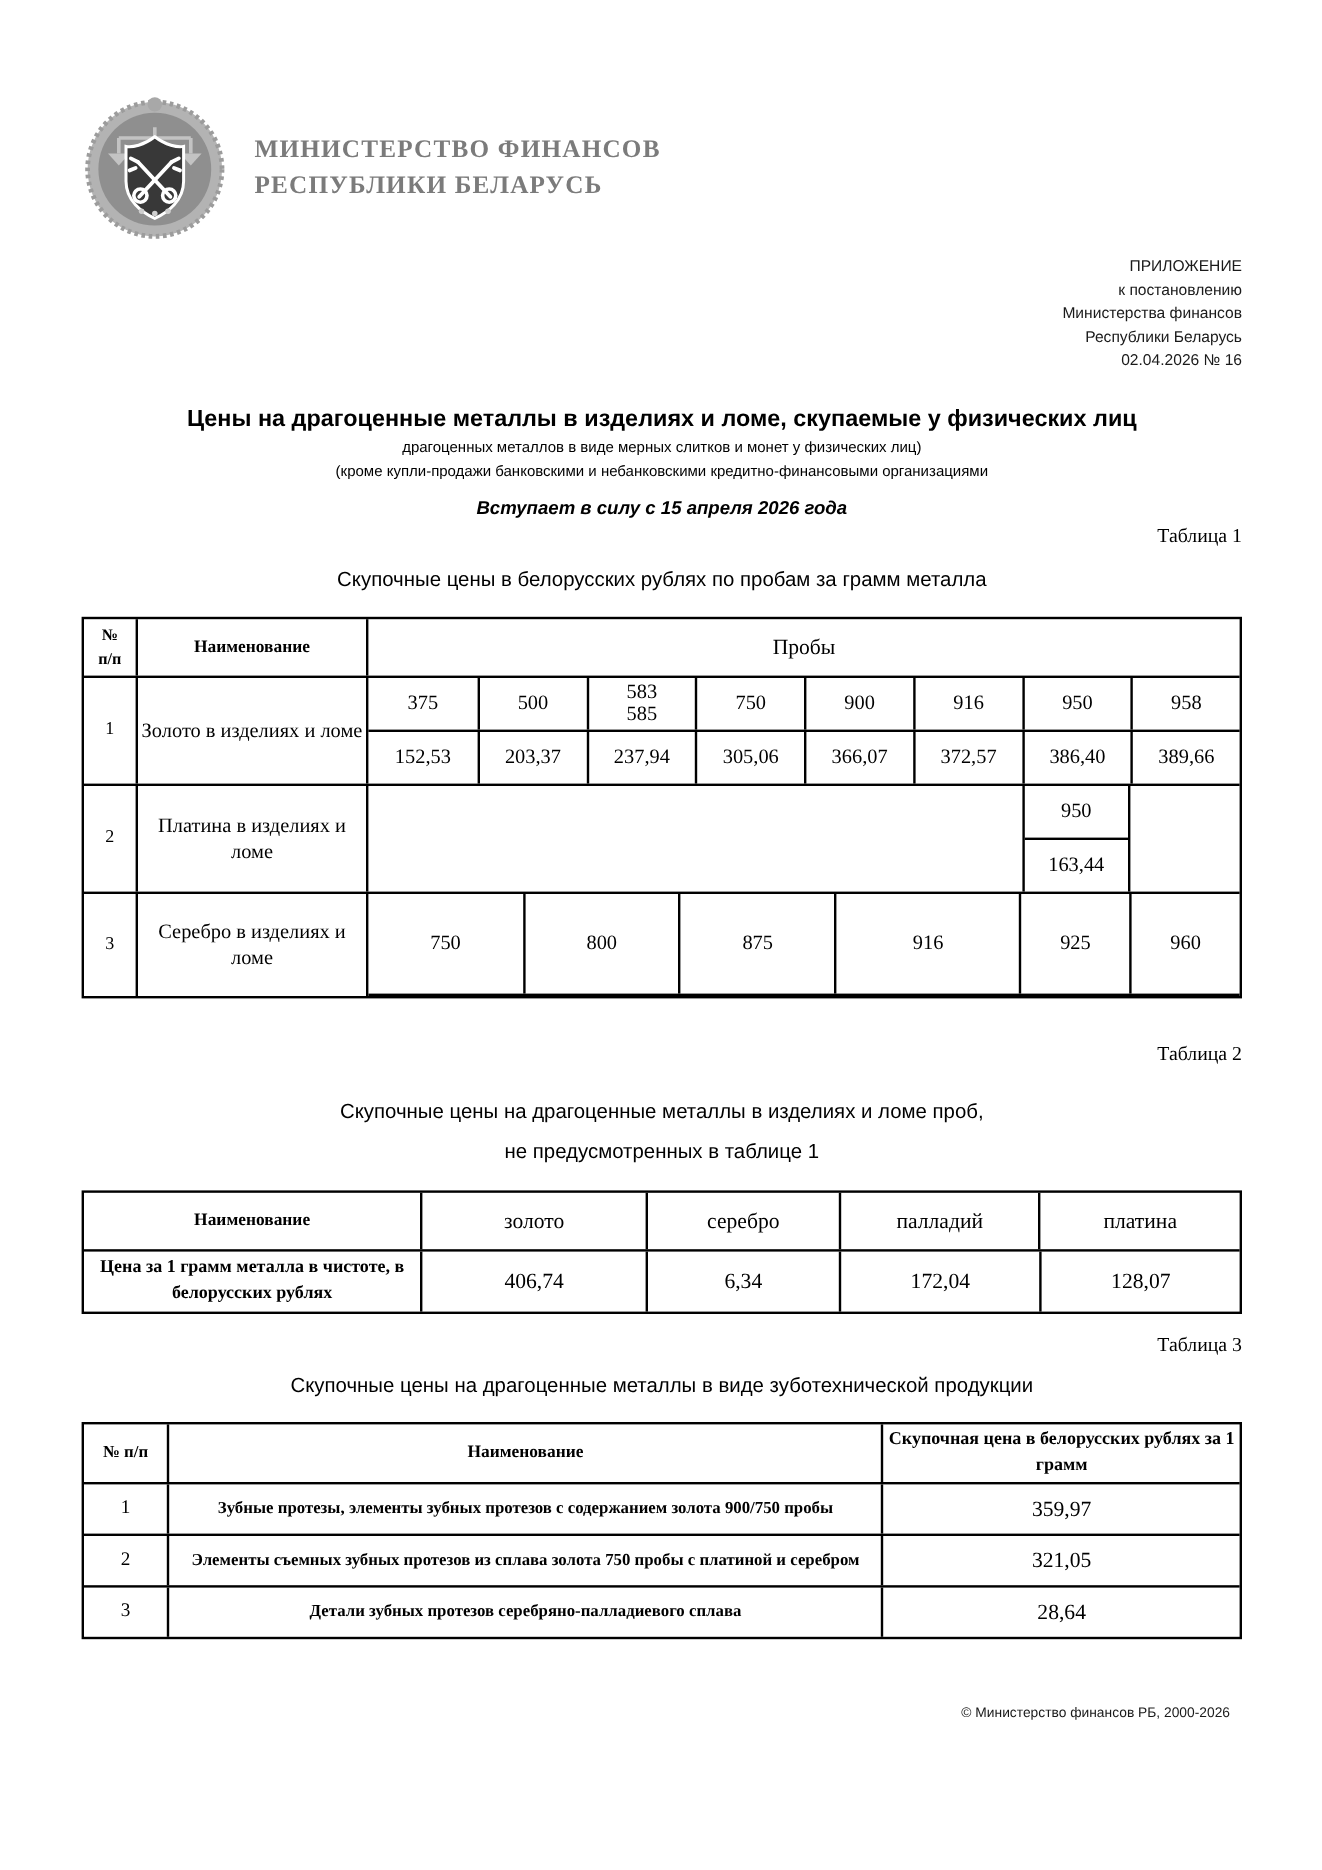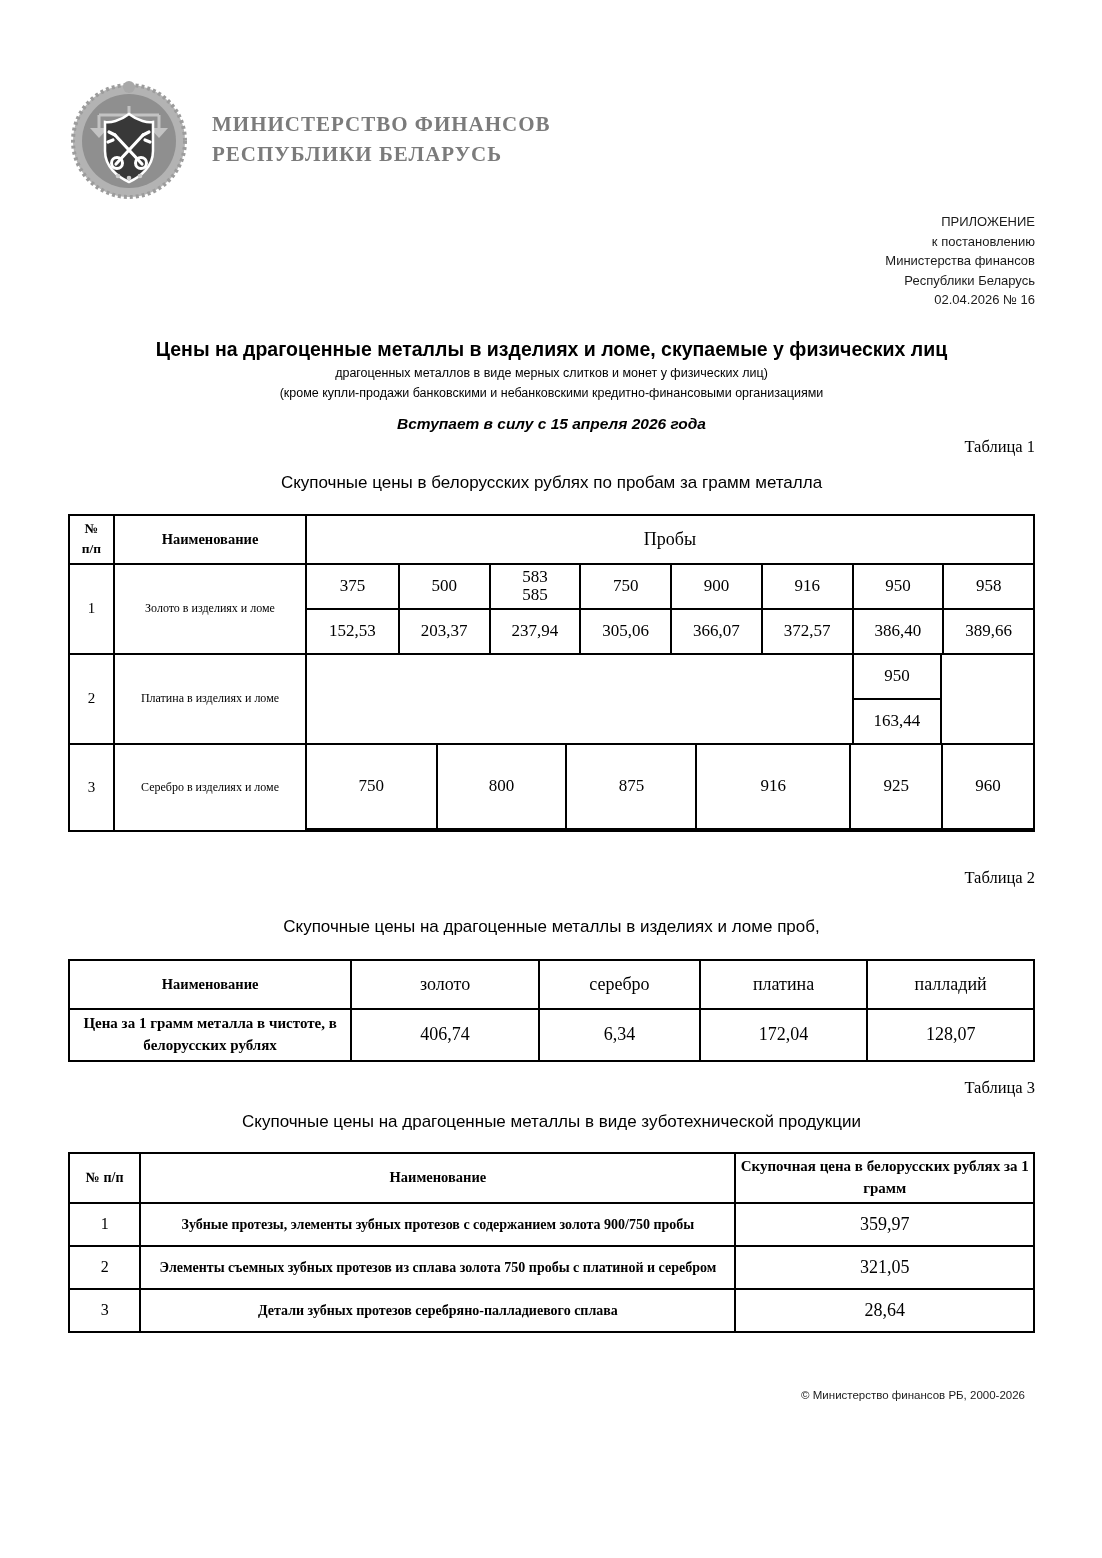--- a/index.html
+++ b/index.html
@@ -72,21 +72,21 @@
   }
   .cap1 { margin-top: 16px; }
   .cap2 { margin-top: 22px; line-height: 33px; }
   .cap3 { margin-top: 14px; }
   .pre { white-space: pre-line; }
 
   
   .t1 { margin-top: 21px; border: 2px solid #000; }
   .t1r { display: flex; }
   .t1r + .t1r { border-top: 2px solid #000; }
-  .t1 .c { display: flex; align-items: center; justify-content: center; text-align: center; border-left: 2px solid #000; font-size: 12px; line-height: 1.25; padding: 0 3px; }
+  .t1 .c { display: flex; align-items: center; justify-content: center; text-align: center; border-left: 2px solid #000; font-size: 17px; line-height: 1.25; padding: 0 3px; }
   .t1r .c:first-child { border-left: none; }
   .t1 .num { width: 43px; flex: 0 0 auto; font-size: 15px; }
   .t1 .name { width: 192px; flex: 0 0 auto; }
   .t1-head { height: 47px; }
   .t1-head .num { font-size: 13.5px; line-height: 1.45; font-weight: bold; }
   .t1-head .name { font-size: 14.5px; font-weight: bold; }
   .t1-head .probes { flex: 1; font-size: 18px; }
   .t1-body1 { height: 90px; }
   .t1-body2 { height: 90px; }
   .t1-body3 { height: 87px; }
@@ -264,29 +264,30 @@
           <div class="pc s4">925</div>
           <div class="pc s5">960</div>
         </div>
       </div>
     </div>
   </div>
 
   <div class="tbl-label lbl2">Таблица 2</div>
   <div class="tbl-caption cap2">
     <div>Скупочные цены на драгоценные металлы в изделиях и ломе проб,</div>
+    <div>не предусмотренных в таблице 1</div>
   </div>
 
   <div class="t2">
     <div class="t2r t2-head">
       <div class="cell t2c0">Наименование</div>
       <div class="cell t2c1 metal">золото</div>
       <div class="cell t2c2 metal">серебро</div>
+      <div class="cell t2c4 metal">палладий</div>
       <div class="cell t2c3 metal">платина</div>
-      <div class="cell t2c4 metal">палладий</div>
     </div>
     <div class="t2r t2-row">
       <div class="cell t2c0">Цена за 1 грамм металла в чистоте, в белорусских рублях</div>
       <div class="cell t2c1 val">406,74</div>
       <div class="cell t2c2 val">6,34</div>
       <div class="cell t2c3 val">172,04</div>
       <div class="cell t2c4 val">128,07</div>
     </div>
   </div>
 

